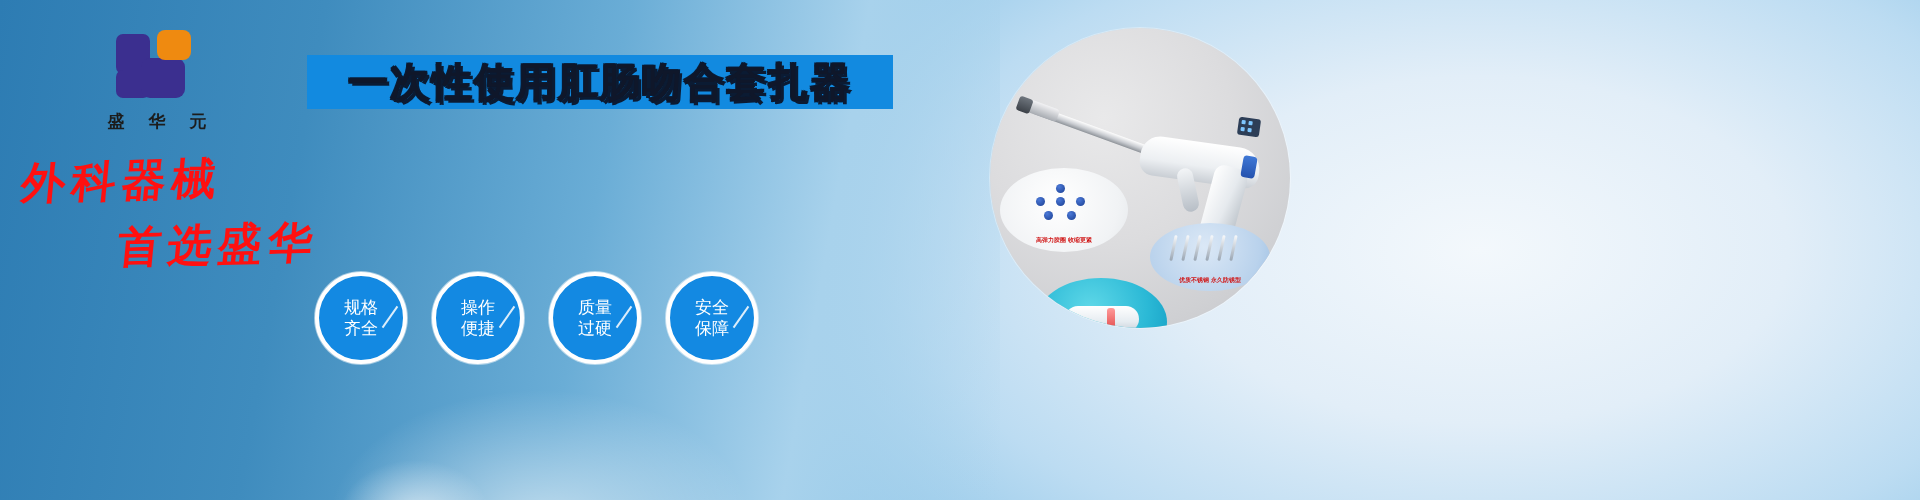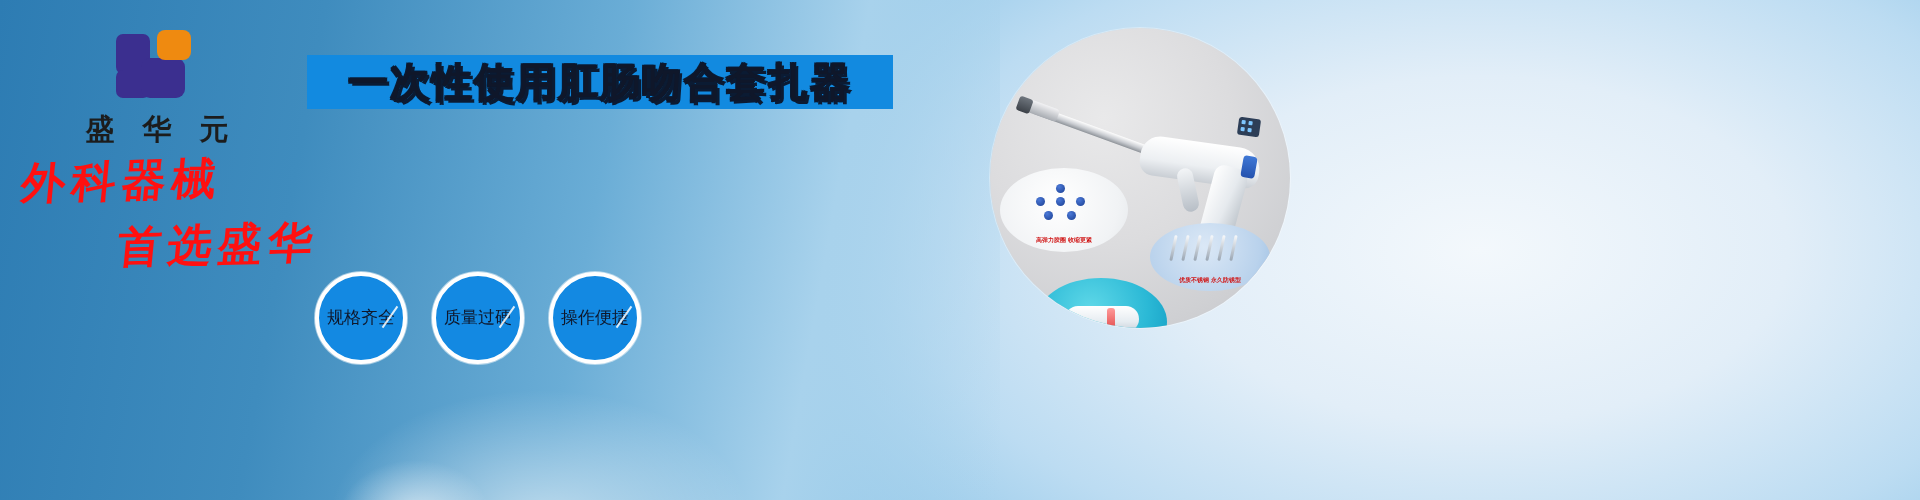--- a/index.html
+++ b/index.html
@@ -26,21 +26,21 @@
 
   
   .logo-wrap{position:absolute;left:62px;top:26px;width:190px;text-align:center;}
   .logo-mark{position:relative;width:92px;height:78px;margin:0 auto;}
   .lm{position:absolute;background:#3b2f8f;border-radius:7px;}
   .lm1{left:5px;top:8px;width:34px;height:40px;}
   .lm2{left:5px;top:44px;width:34px;height:28px;}
   .lm3{left:30px;top:32px;width:44px;height:40px;border-radius:9px;}
   .lm4{left:46px;top:4px;width:34px;height:30px;background:#ef8a10;border-radius:8px;}
   .logo-text{
-    margin-top:6px;font-size:29px;letter-spacing:9px;color:#1c1c1c;
+    margin-top:6px;font-size:17px;letter-spacing:9px;color:#1c1c1c;
     font-weight:700;font-family:"DejaVu Sans","Liberation Sans",sans-serif;
     text-indent:9px;
   }
 
   
   .callig{position:absolute;left:22px;top:150px;width:340px;color:#ff1010;
     font-family:"DejaVu Serif","Liberation Serif",serif;font-weight:700;}
   .callig .l1{font-size:44px;letter-spacing:6px;transform:skewX(-7deg) rotate(-1.5deg);}
   .callig .l2{font-size:44px;letter-spacing:6px;margin-top:6px;margin-left:96px;
     transform:skewX(-7deg) rotate(-1.5deg);}
@@ -62,22 +62,22 @@
     text-shadow:2px 0 0 #fff,-2px 0 0 #fff,0 2px 0 #fff,0 -2px 0 #fff,
                 2px 2px 0 #fff,-2px 2px 0 #fff,2px -2px 0 #fff,-2px -2px 0 #fff;
   }
 
   
   .badges{position:absolute;left:315px;top:272px;display:flex;gap:25px;}
   .badge{
     width:84px;height:84px;border-radius:50%;
     background:#1389e2;border:4px solid #ffffff;
     box-shadow:0 0 0 1px rgba(255,255,255,.5);
-    display:flex;flex-direction:row;align-items:center;justify-content:center;
-    color:#0f172a;font-size:17px;line-height:1.25;font-weight:400;position:relative;overflow:hidden;
+    display:flex;flex-direction:column;align-items:center;justify-content:center;
+    color:#ffffff;font-size:17px;line-height:1.25;font-weight:400;position:relative;overflow:hidden;
     font-family:"DejaVu Sans","Liberation Sans",sans-serif;
   }
   .badge:after{
     content:"";position:absolute;right:12px;top:28px;width:2px;height:26px;
     background:rgba(255,255,255,.85);transform:rotate(35deg);
   }
   .badge span{display:block;}
 
   
   .photo{
@@ -204,26 +204,30 @@
   <div class="title-bar">
     <div class="t">一次性使用肛肠吻合套扎器</div>
   </div>
 
   <div class="badges">
     <div class="badge">
       <span>规格</span>
       <span>齐全</span>
     </div>
     <div class="badge">
+      <span>操作</span>
+      <span>便捷</span>
+    </div>
+    <div class="badge">
       <span>质量</span>
       <span>过硬</span>
     </div>
     <div class="badge">
-      <span>操作</span>
-      <span>便捷</span>
+      <span>安全</span>
+      <span>保障</span>
     </div>
   </div>
 
   <div class="photo">
     <div class="device">
       <span class="shaft"></span>
       <span class="shaft-tip"></span>
       <span class="shaft-tip2"></span>
       <span class="body-main"></span>
       <span class="trigger"></span>

